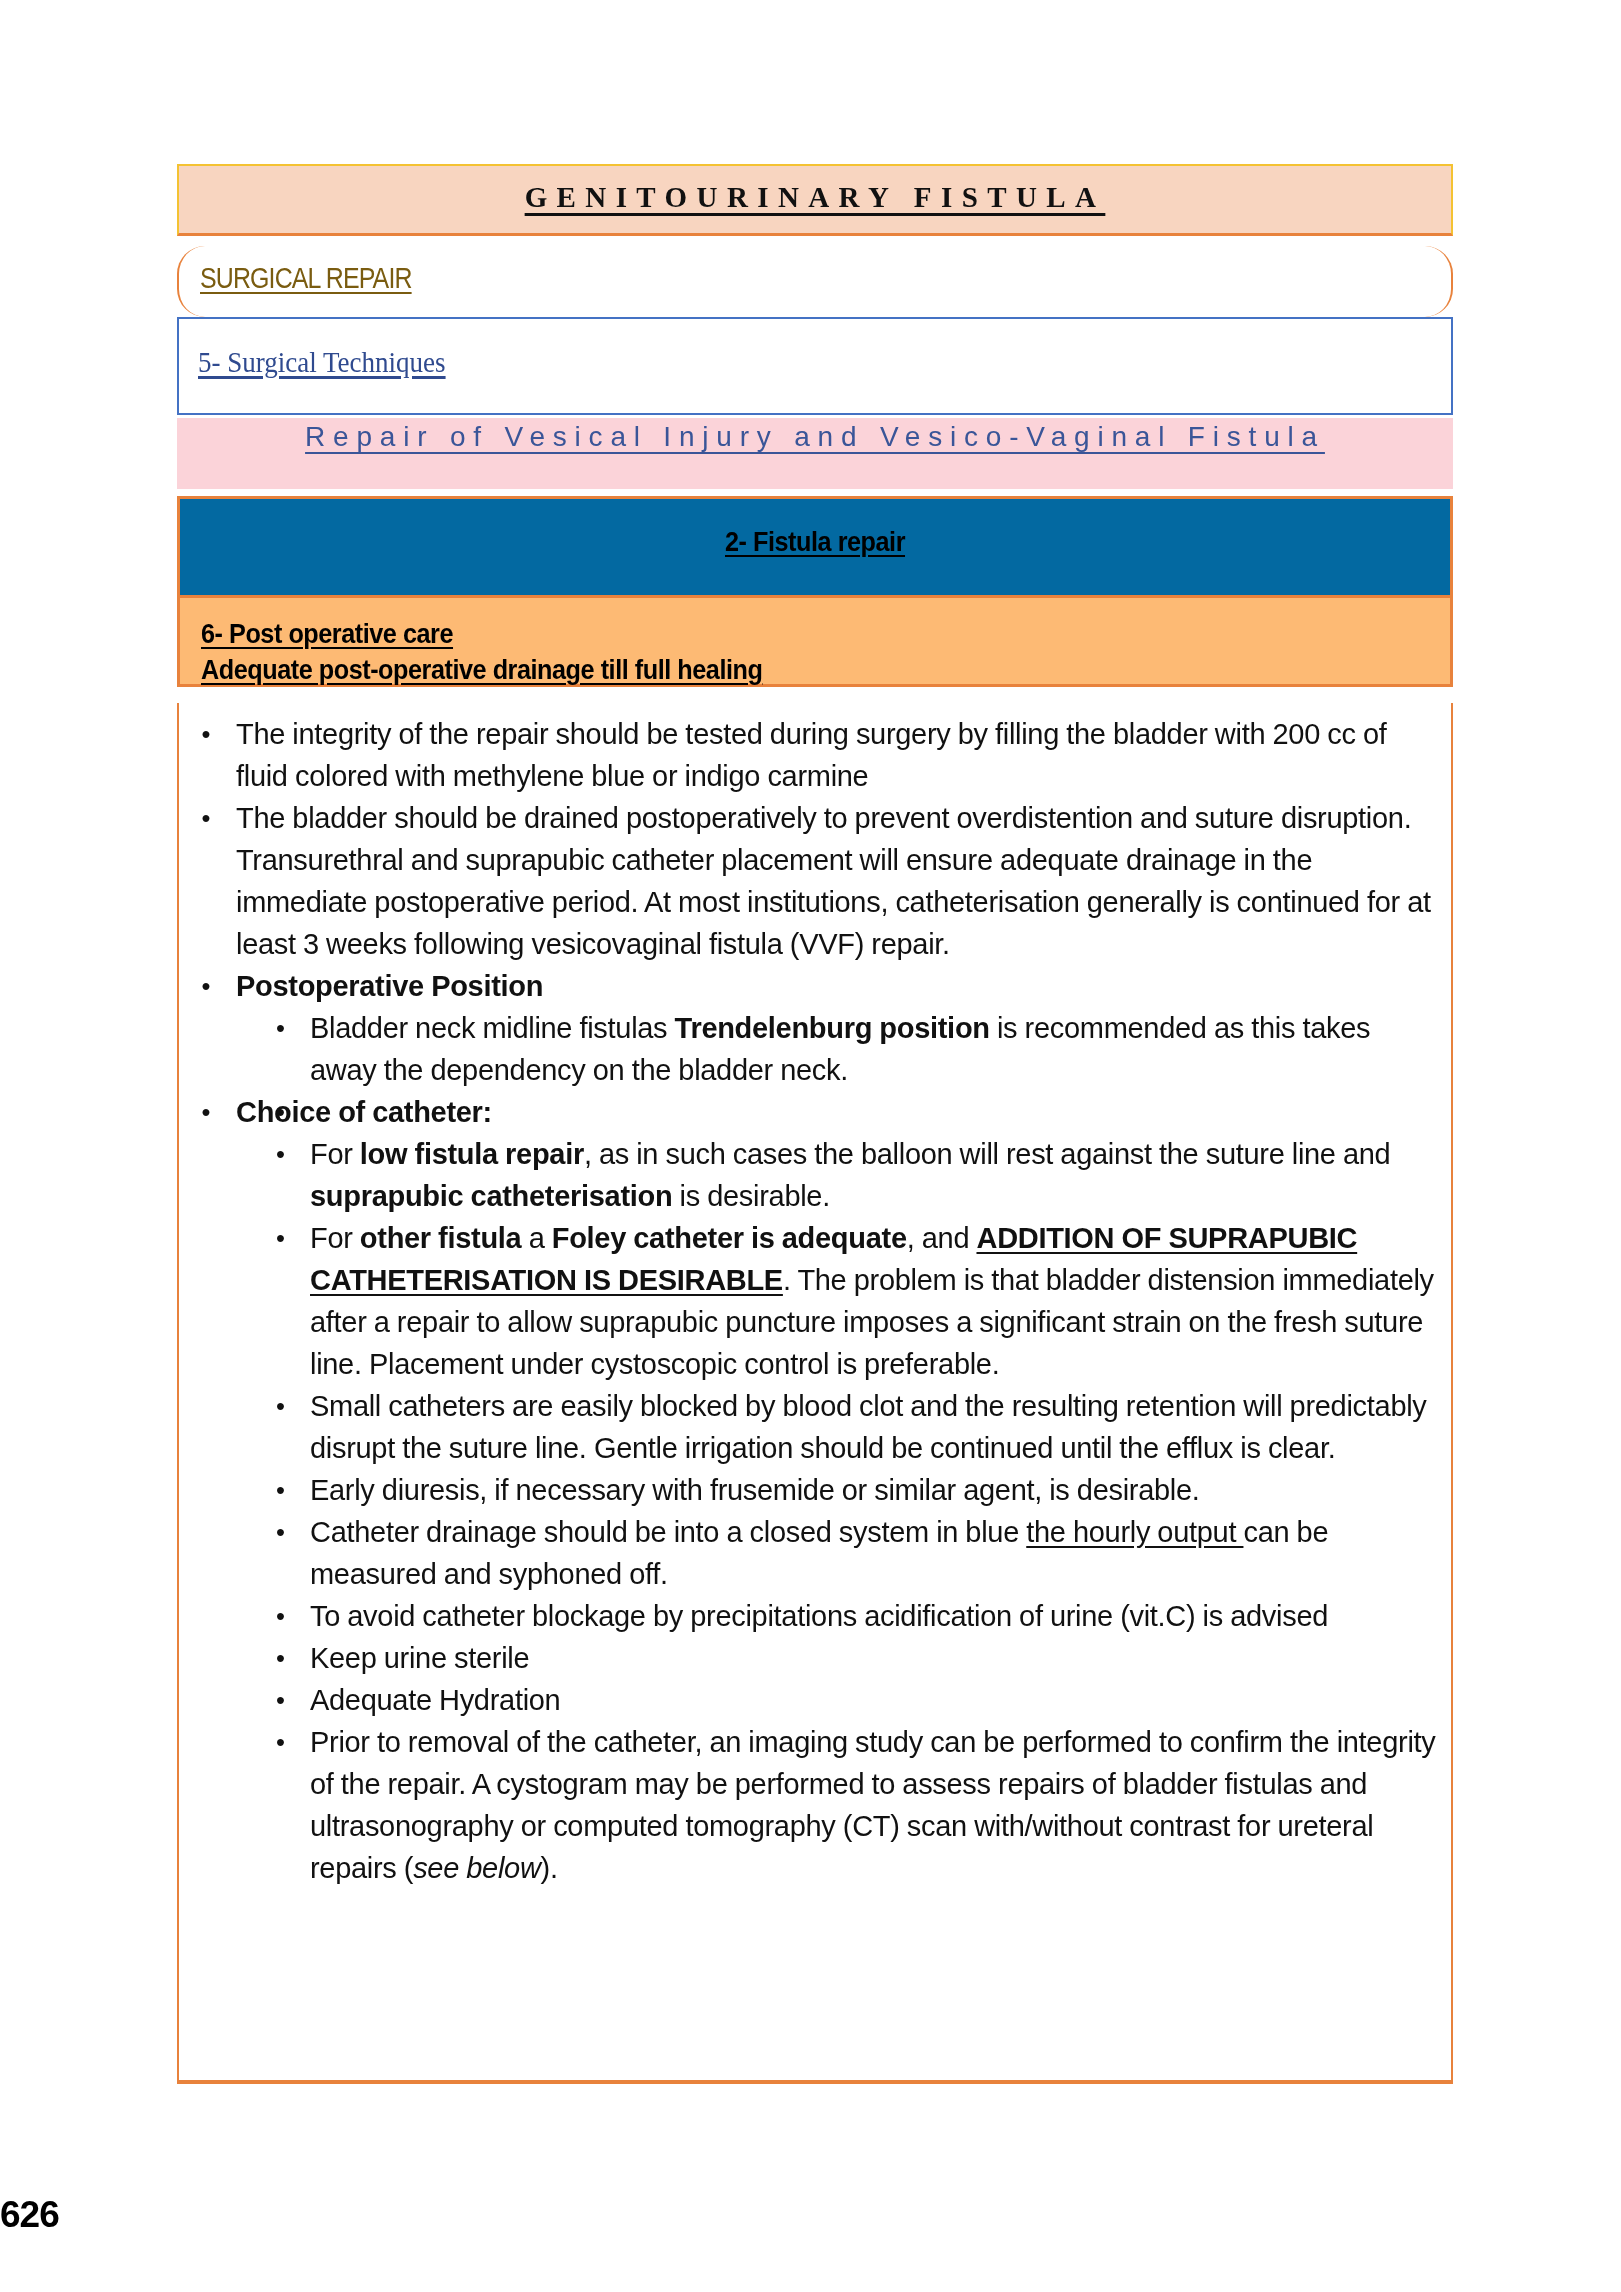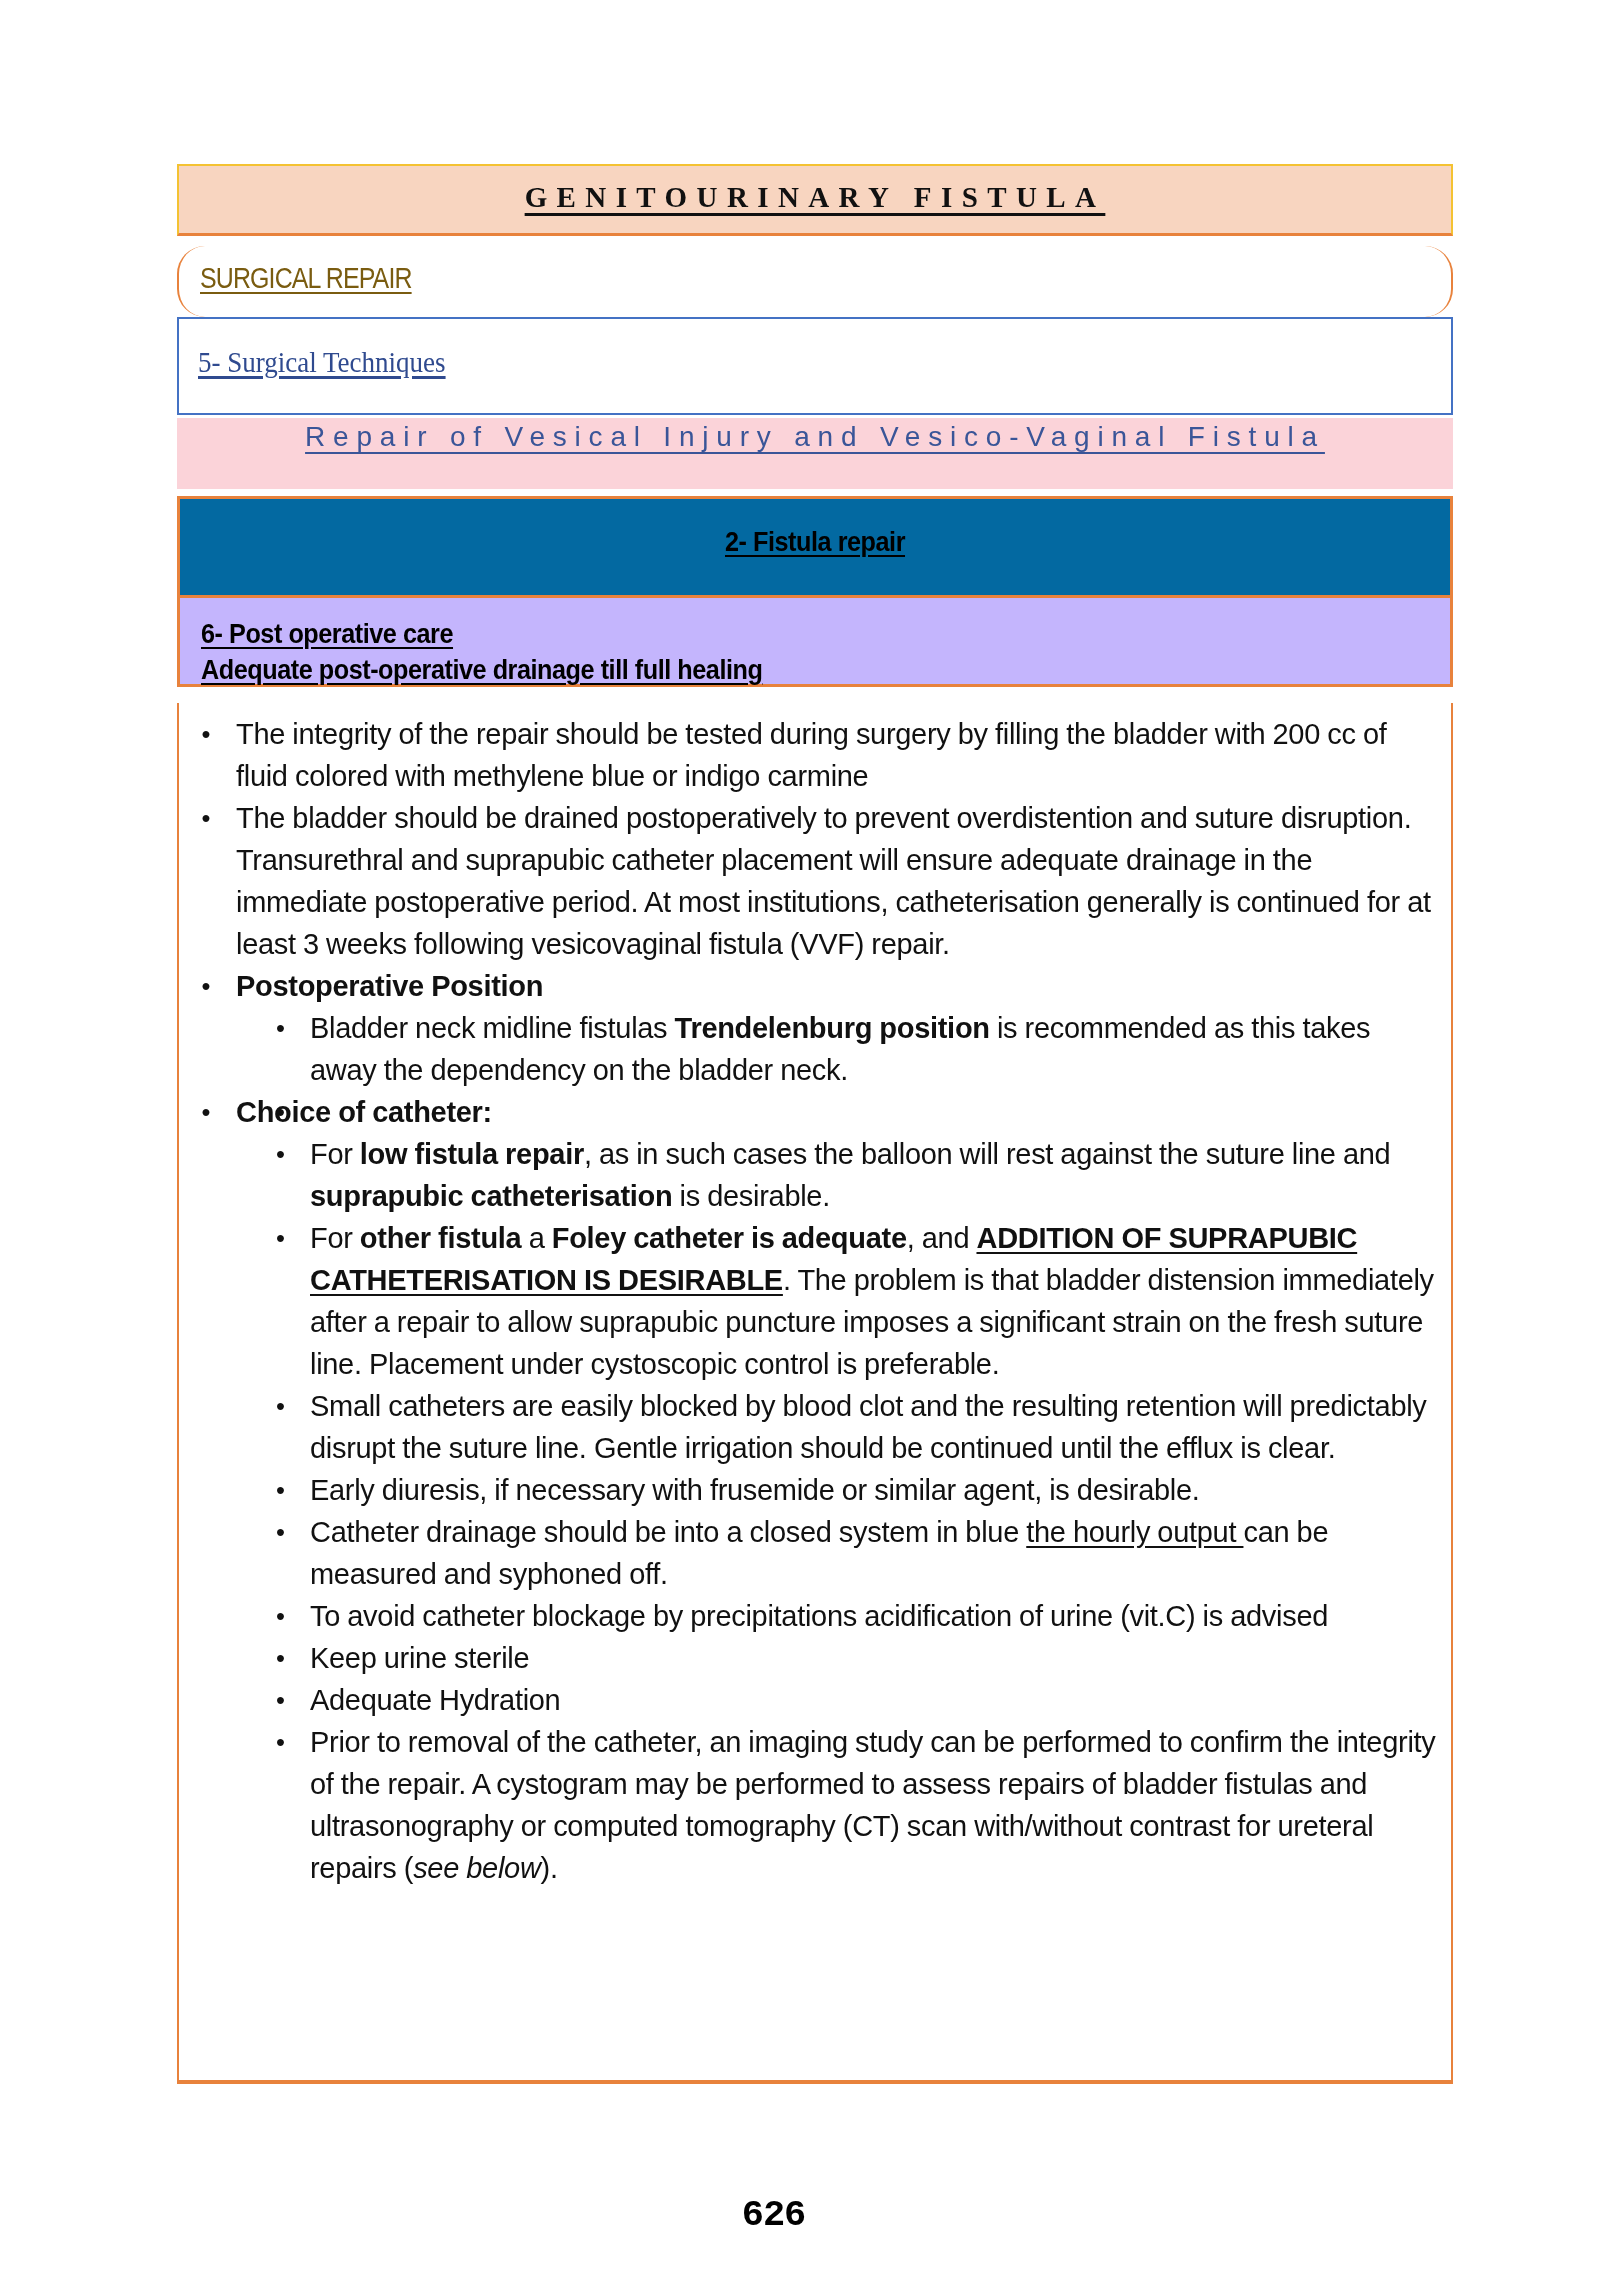--- a/index.html
+++ b/index.html
@@ -64,21 +64,21 @@
     border: 3.9px solid #e8823c; box-sizing: border-box; text-align: center;
   }
   .fr-title {
     display: inline-block; margin-top: 26.5px; font-size: 28px; font-weight: bold;
     text-decoration: underline; text-underline-offset: 3.9px; letter-spacing: -0.5px;
     transform: scaleX(0.9);
   }
 
   
   .row-po {
-    top: 595px; height: 92px; background: #c4b5fd;
+    top: 595px; height: 92px; background: #fdba74;
     border: 3.9px solid #e8823c; border-bottom: 3.9px solid #e8823c; box-sizing: border-box;
   }
   .po-line {
     position: absolute; left: 20.6px; font-size: 28px; font-weight: bold;
     text-decoration: underline; text-underline-offset: 3.9px; letter-spacing: -0.5px;
     transform: scaleX(0.9); transform-origin: left center; white-space: nowrap;
   }
   .po-line.l1 { top: 19.6px; }
   .po-line.l2 { top: 56px; }
 
@@ -99,22 +99,22 @@
     position: absolute; top: 0; font-size: 25.5px;
   }
   ul.b1 > li > .dot { left: 22.5px; }
   ul.b2 > li > .dot { left: 97px; }
   .txt { display: block; letter-spacing: -0.3px; word-spacing: -0.5px; }
   b { font-weight: bold; }
   u { text-underline-offset: 3.9px; }
   i { font-style: italic; }
 
   .page-num {
-    position: absolute; top: 2194px; left: 0; width: 1547px; text-align: center;
-    font-family: Liberation Mono, monospace; font-weight: bold; font-size: 37px;
+    position: absolute; top: 2194px; left: 0; width: 1547px; text-align: left;
+    font-family: Liberation Sans, sans-serif; font-weight: bold; font-size: 37px;
     letter-spacing: -1px;
   }
 </style>
 </head>
 <body>
 
 <div class="frame hdr">
   <span class="hdr-title">GENITOURINARY FISTULA</span>
 </div>
 

